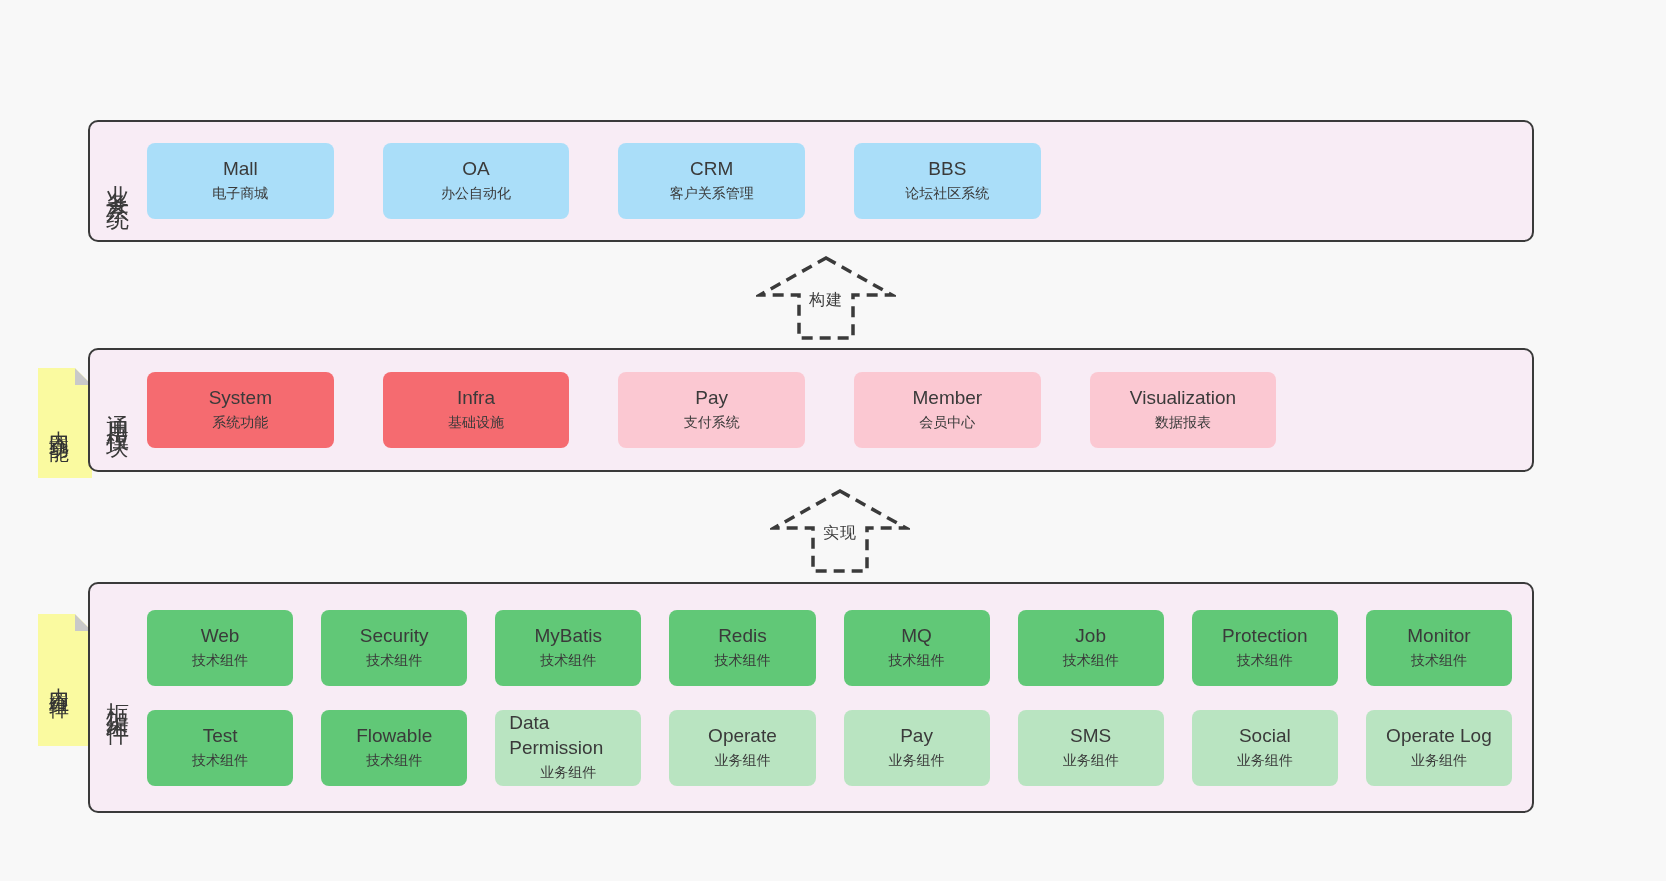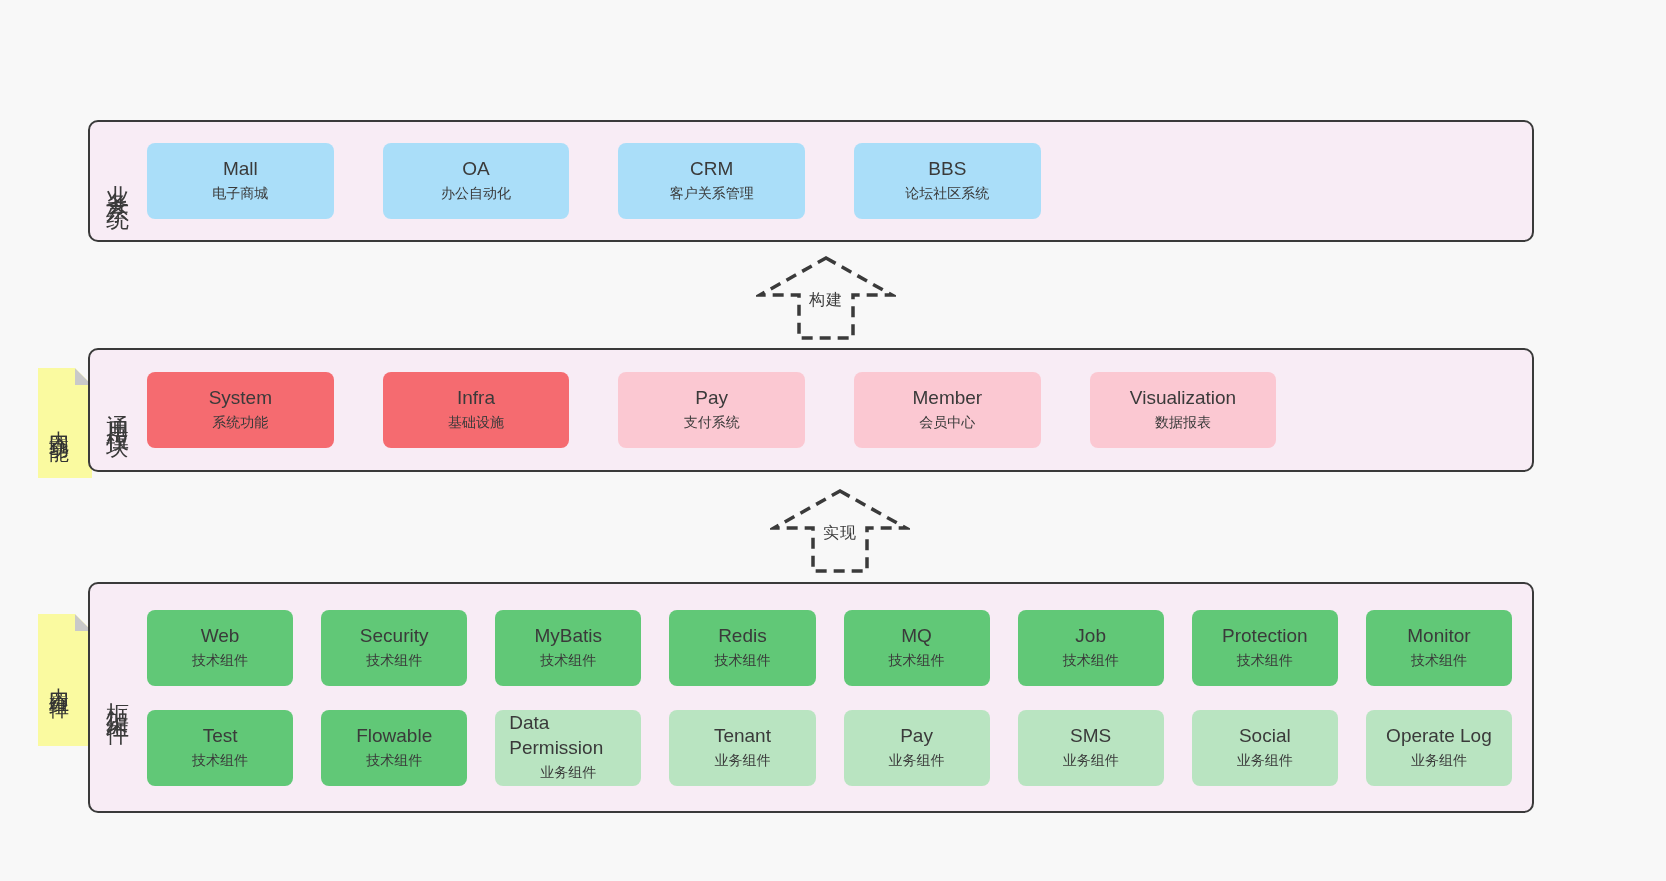--- a/index.html
+++ b/index.html
@@ -236,21 +236,21 @@
         </div>
         <div class="box v-green">
           <div class="box-name">Flowable</div>
           <div class="box-sub">技术组件</div>
         </div>
         <div class="box v-light-green">
           <div class="box-name">Data Permission</div>
           <div class="box-sub">业务组件</div>
         </div>
         <div class="box v-light-green">
-          <div class="box-name">Tenant</div>
+          <div class="box-name">Operate</div>
           <div class="box-sub">业务组件</div>
         </div>
         <div class="box v-light-green">
           <div class="box-name">Pay</div>
           <div class="box-sub">业务组件</div>
         </div>
         <div class="box v-light-green">
           <div class="box-name">SMS</div>
           <div class="box-sub">业务组件</div>
         </div>

